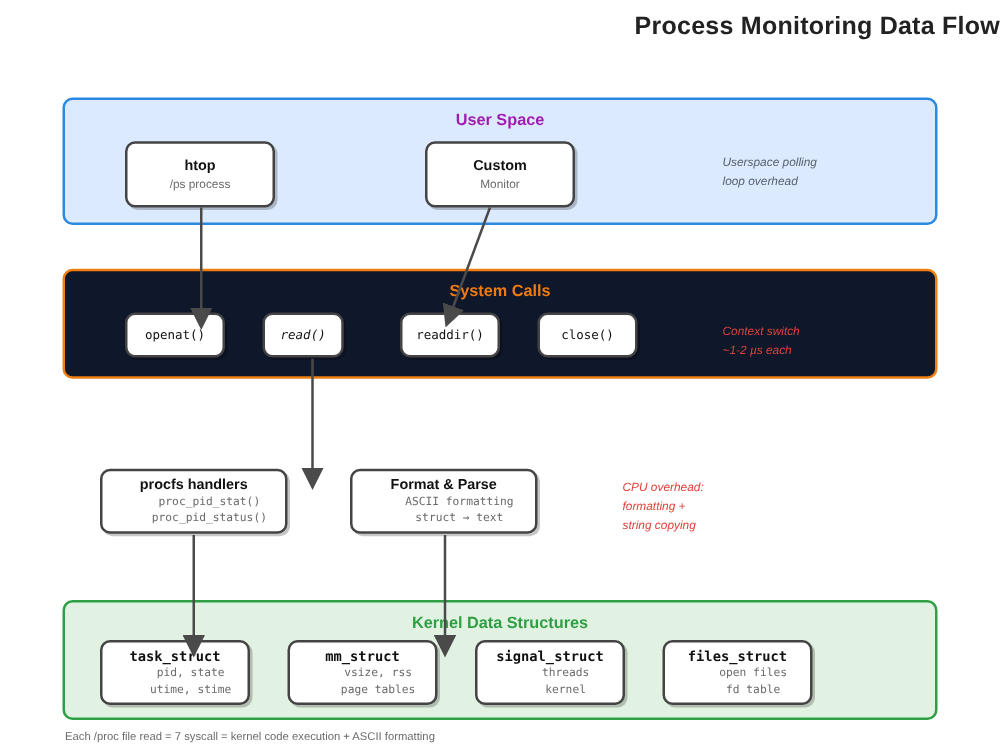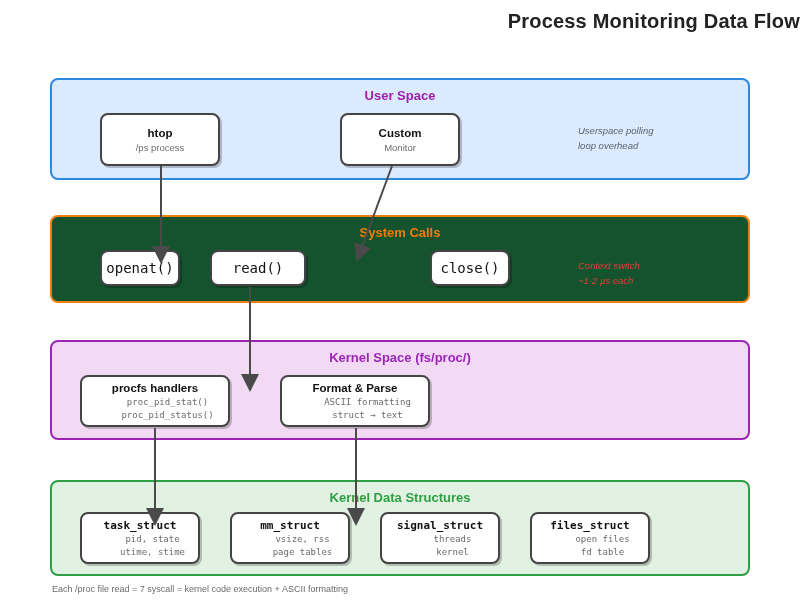--- a/index.html
+++ b/index.html
@@ -18,41 +18,41 @@
   .panel{
     position:absolute;border-radius:8px;box-sizing:border-box;
     border-width:2px;border-style:solid;
   }
   .panel-title{
     position:absolute;left:0;top:8px;width:100%;text-align:center;
     font-size:13px;font-weight:bold;
   }
 
   .p-user   {left:50px; top:78px;  width:700px;height:102px; background:#dbeafe;border-color:#2b8ae0;}
-  .p-sys    {left:50px; top:215px; width:700px;height:88px;  background:#14532d;border-color:#ef7f11;}
+  .p-sys    {left:50px; top:215px; width:700px;height:88px;  background:#0f172a;border-color:#ef7f11;}
   .p-kernel {left:50px; top:340px; width:700px;height:100px; background:#f2daf5;border-color:#9b26b6;}
   .p-data   {left:50px; top:480px; width:700px;height:96px;  background:#e2f2e2;border-color:#2f9e44;}
 
   .t-user  {color:#a21caf;}
   .t-sys   {color:#f07a0c;}
   .t-kernel{color:#9b26b6;}
   .t-data  {color:#2f9e44;}
 
   .node{
     position:absolute;background:#ffffff;border:2px solid #444444;
     border-radius:8px;box-sizing:border-box;
     box-shadow:2px 2px 0 rgba(0,0,0,.22);
     display:flex;flex-direction:column;align-items:center;justify-content:center;
     overflow:hidden;
   }
   .node .n-title{font-size:11.5px;font-weight:bold;color:#111111;line-height:15px;}
   .node .n-sub{font-size:9.5px;color:#6b6b6b;line-height:13px;}
   .mono .n-title{font-family:"DejaVu Sans Mono", monospace;font-size:11px;}
   .mono .n-sub{font-family:"DejaVu Sans Mono", monospace;font-size:9px;margin-left:25px;}
-  .syscall{font-family:"DejaVu Sans Mono", monospace;font-size:14px;color:#111111;}
+  .syscall{font-family:"DejaVu Sans Mono", monospace;font-size:10px;color:#111111;}
 
   .note{
     position:absolute;font-style:italic;font-size:9.5px;line-height:15px;
   }
   .note-user  {color:#5a6270;}
   .note-sys   {color:#e0403a;}
   .note-kernel{color:#e0403a;}
 
   .footer{
     position:absolute;left:52px;top:584px;font-size:9px;color:#6b6b6b;
@@ -85,48 +85,53 @@
     <div>loop overhead</div>
   </div>
 
   <div class="panel p-sys">
     <div class="panel-title t-sys">System Calls</div>
   </div>
 
   <div class="node" style="left:100px;top:250px;width:80px;height:36px;">
     <div class="syscall">openat()</div>
   </div>
-  <div class="node" style="left:210px;top:250px;width:96px;height:36px;">
+  <div class="node" style="left:210px;top:250px;width:65px;height:36px;font-style:italic;">
     <div class="syscall">read()</div>
+  </div>
+  <div class="node" style="left:320px;top:250px;width:80px;height:36px;">
+    <div class="syscall">readdir()</div>
   </div>
   <div class="node" style="left:430px;top:250px;width:80px;height:36px;">
     <div class="syscall">close()</div>
   </div>
 
   <div class="note note-sys" style="left:578px;top:258px;">
     <div>Context switch</div>
     <div>~1-2 µs each</div>
   </div>
 
-  <div class="panel p-kernel">
-    <div class="panel-title t-kernel">Kernel Space (fs/proc/)</div>
-  </div>
 
   <div class="node mono" style="left:80px;top:375px;width:150px;height:52px;text-align:right;">
     <div class="n-title" style="font-family:'Liberation Sans',sans-serif;font-size:11.5px;">procfs handlers</div>
     <div class="n-sub">proc_pid_stat()</div>
     <div class="n-sub">proc_pid_status()</div>
   </div>
 
   <div class="node mono" style="left:280px;top:375px;width:150px;height:52px;">
     <div class="n-title" style="font-family:'Liberation Sans',sans-serif;font-size:11.5px;">Format &amp; Parse</div>
     <div class="n-sub">ASCII formatting</div>
     <div class="n-sub">struct → text</div>
   </div>
 
+  <div class="note note-kernel" style="left:498px;top:383px;">
+    <div>CPU overhead:</div>
+    <div>formatting +</div>
+    <div>string copying</div>
+  </div>
 
   <div class="panel p-data">
     <div class="panel-title t-data">Kernel Data Structures</div>
   </div>
 
   <div class="node mono" style="left:80px;top:512px;width:120px;height:52px;">
     <div class="n-title">task_struct</div>
     <div class="n-sub">pid, state</div>
     <div class="n-sub">utime, stime</div>
   </div>

